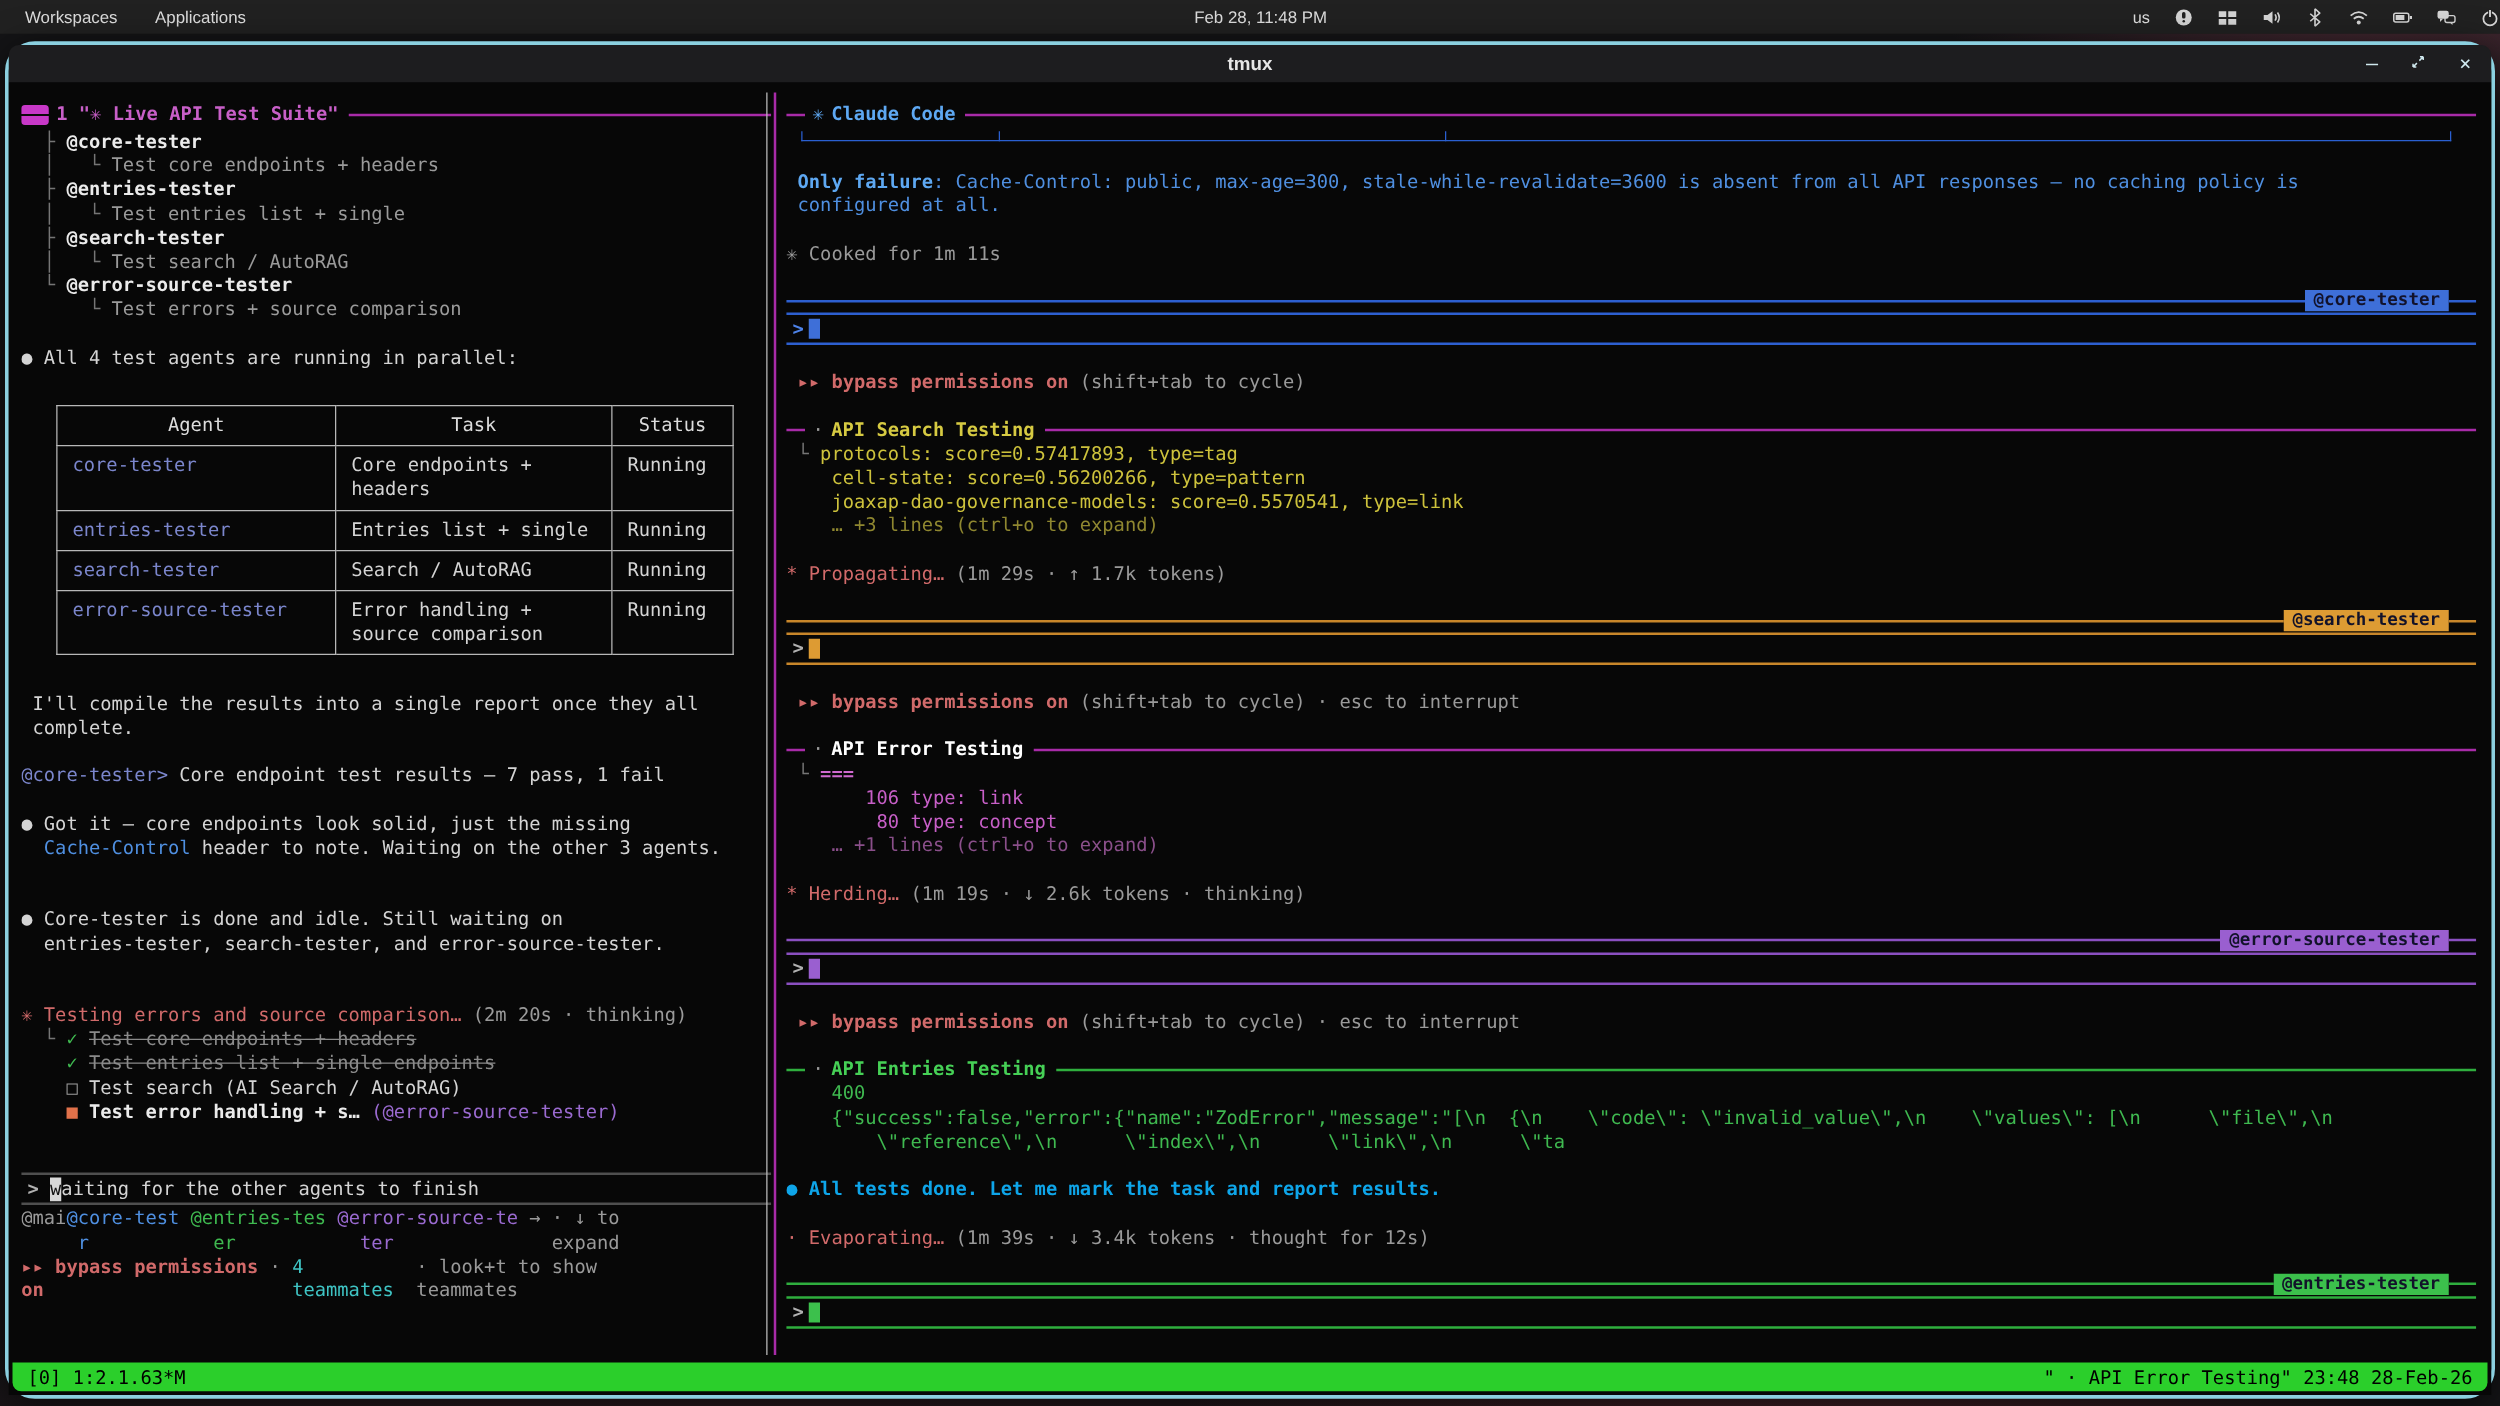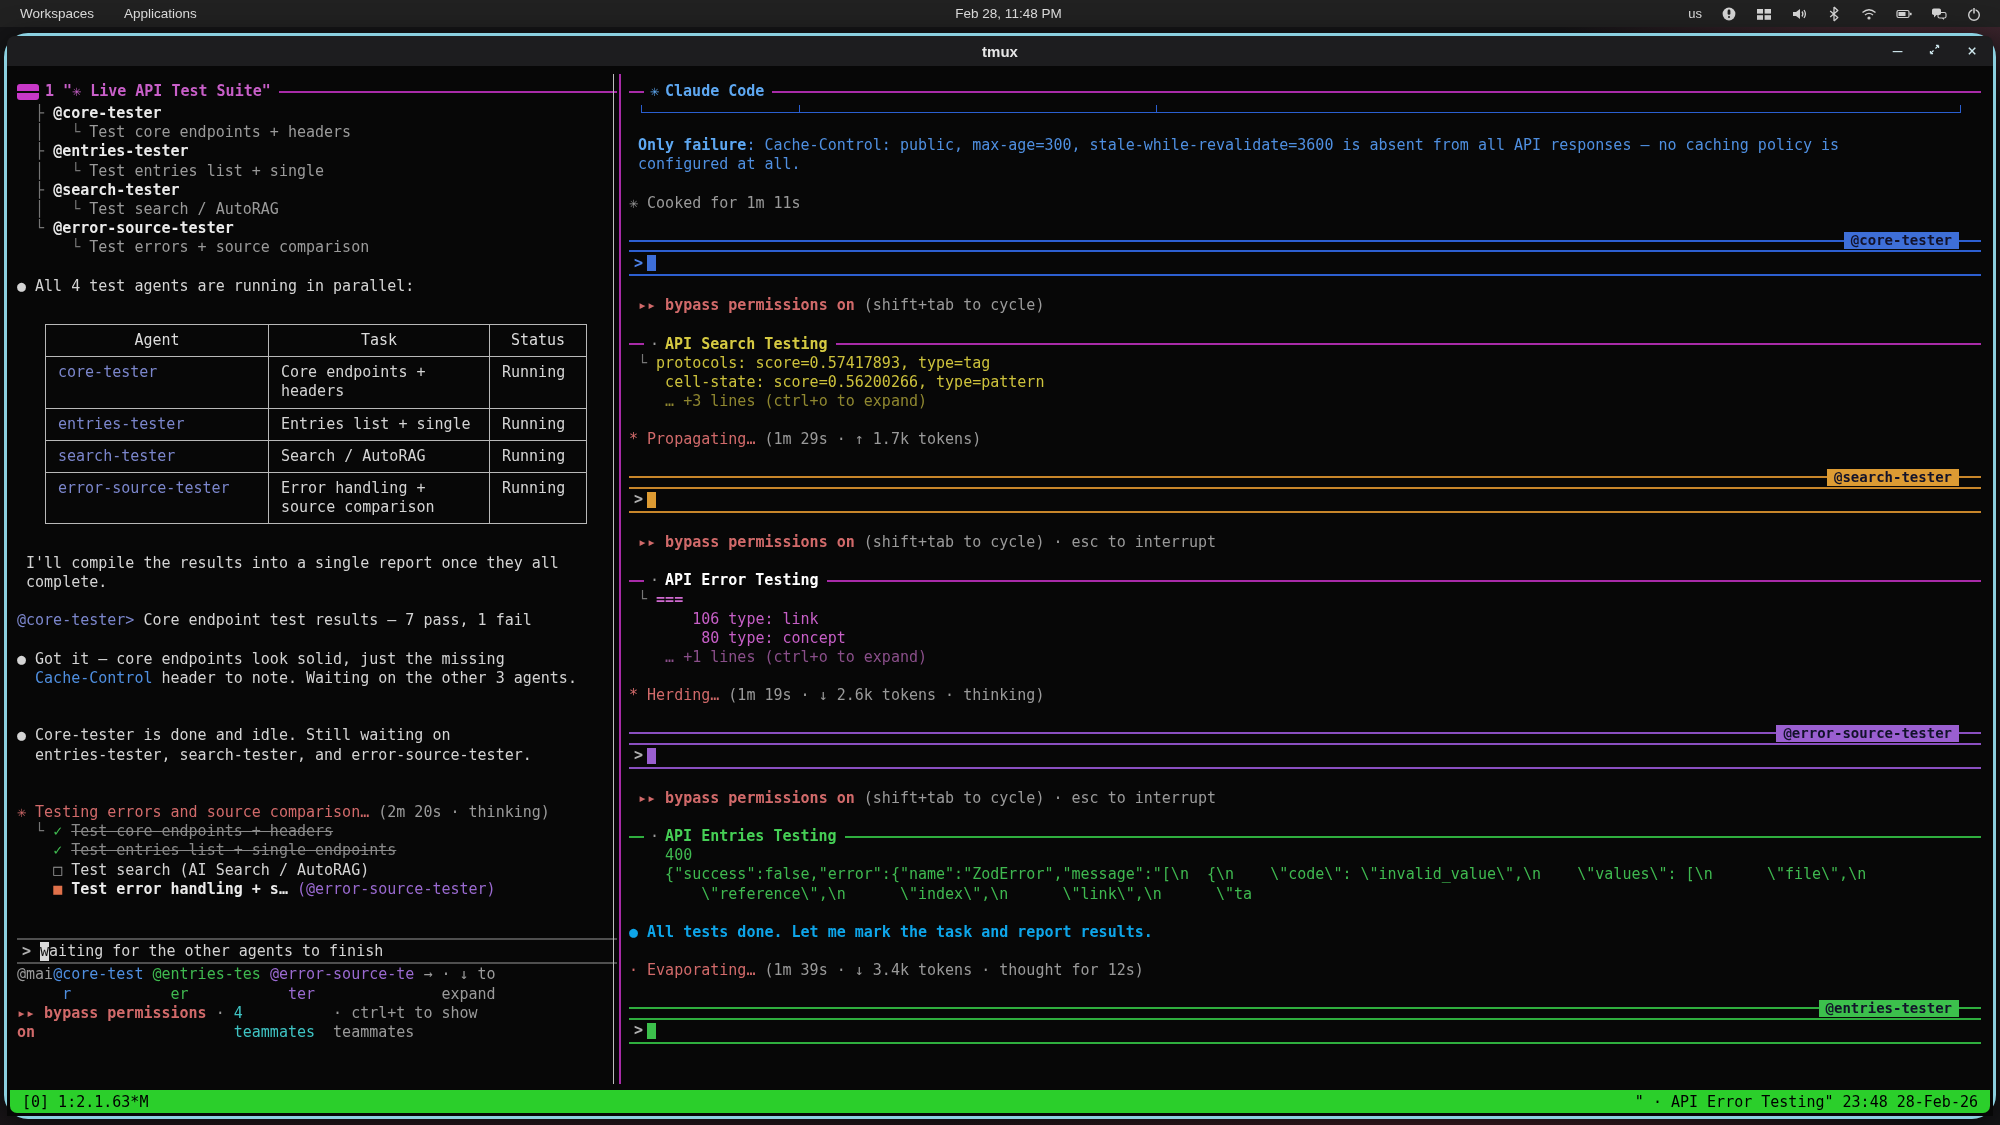--- a/index.html
+++ b/index.html
@@ -11,21 +11,21 @@
       radial-gradient(1300px 420px at 28% 112%, rgba(130,45,65,.40), transparent 62%),
       #141416;
     font-family:"DejaVu Sans Mono", monospace;
   }
   
   .menubar{position:absolute;top:0;left:0;right:0;height:27px;background:#212121;
     display:flex;align-items:center;color:#dedede;font-family:"Liberation Sans",sans-serif;font-size:13.5px;}
   .menu-left{display:flex;gap:30px;padding-left:20px;}
   .menu-left span{cursor:default;}
   .menu-clock{position:absolute;left:17px;right:0;text-align:center;pointer-events:none;}
-  .menu-tray{margin-left:auto;display:flex;align-items:center;gap:19px;padding-right:18px;}
+  .menu-tray{margin-left:auto;display:flex;align-items:center;gap:19px;}
   .menu-tray .kbd{font-size:13px;}
   .tray-ic{display:inline-flex;width:16px;height:16px;}
   
   .window{position:absolute;left:4px;top:33px;right:4px;bottom:6px;
     border:3px solid #8bd0e0;border-radius:24px;background:#060606;box-shadow:0 6px 30px rgba(0,0,0,.6);}
   .titlebar{height:30px;background:#1d1d1f;border-radius:8px 8px 0 0;position:relative;
     display:flex;align-items:center;justify-content:center;}
   .titlebar .title{font-family:"Liberation Sans",sans-serif;font-weight:bold;font-size:15px;color:#e6e6e6;}
   .controls{position:absolute;right:16px;top:0;height:30px;display:flex;align-items:center;gap:26px;color:#cfe8ee;}
   .controls .wbtn{font-size:16px;line-height:16px;cursor:default;}
@@ -251,21 +251,21 @@
           <div class="tl">&nbsp;</div>
         </div>
 
       <div class="tbox" style="--c:#4f4f4f">
         <span class="prompt g">&gt;</span>&nbsp;<span class="curw">w</span><span class="w">aiting for the other agents to finish</span>
       </div>
 
       <div>
           <div class="tl"><span class="g">@mai</span><span class="b">@core-test</span><span class="w"> </span><span class="gr">@entries-tes</span><span class="w"> </span><span class="pu">@error-source-te</span><span class="g"> → · ↓ to</span></div>
           <div class="tl"><span class="b">     r</span><span class="gr">           er</span><span class="pu">           ter</span><span class="g">              expand</span></div>
-          <div class="tl"><span class="rdb">▸▸ bypass permissions</span><span class="g"> · </span><span class="cy">4</span><span class="g">          · ctrl+t to show</span></div>
+          <div class="tl"><span class="rdb">▸▸ bypass permissions</span><span class="g"> · </span><span class="cy">4</span><span class="g">          · look+t to show</span></div>
           <div class="tl"><span class="rdb">on</span><span class="cy">                      teammates</span><span class="g">  teammates</span></div>
         </div>
     </div>
 
     <div class="div-grey"></div>
     <div class="div-mag"></div>
 
     <div class="pane-right">
 
       <div class="pane-core" style="--c: #2d5fd0; --lb: #3e6fd8; --rule: #a82ba8;">
@@ -309,20 +309,21 @@
       <div style="--c: #c8862a; --lb: #dd9b33; --rule: #a82ba8;">
         <div class="rp-header">
           <span class="hdash"></span>
           <span class="hstar g">·</span>
           <span class="htitle t-search">API Search Testing</span>
           <span class="hrule"></span>
         </div>
         <div>
             <div class="tl"><span class="dim"> └ </span><span class="yl">protocols: score=0.57417893, type=tag</span></div>
             <div class="tl"><span class="yl">    cell-state: score=0.56200266, type=pattern</span></div>
+            <div class="tl"><span class="yl">    joaxap-dao-governance-models: score=0.5570541, type=link</span></div>
             <div class="tl"><span class="yld">    … +3 lines (ctrl+o to expand)</span></div>
             <div class="tl">&nbsp;</div>
             <div class="tl"><span class="rd">* Propagating… </span><span class="g">(1m 29s · ↑ 1.7k tokens)</span></div>
             <div class="tl">&nbsp;</div>
           </div>
         <div class="agent-sep">
           <span class="sline"></span>
           <span class="alabel">@search-tester</span>
           <span class="sline short"></span>
         </div>

